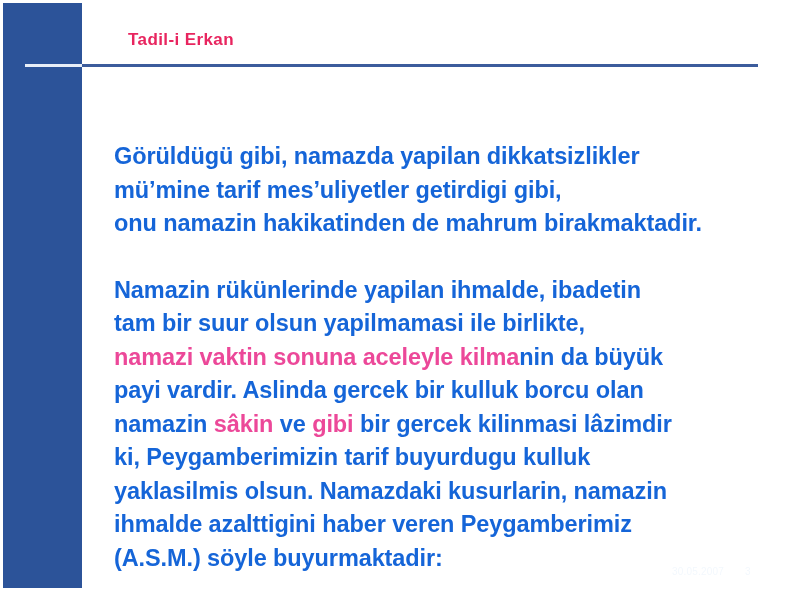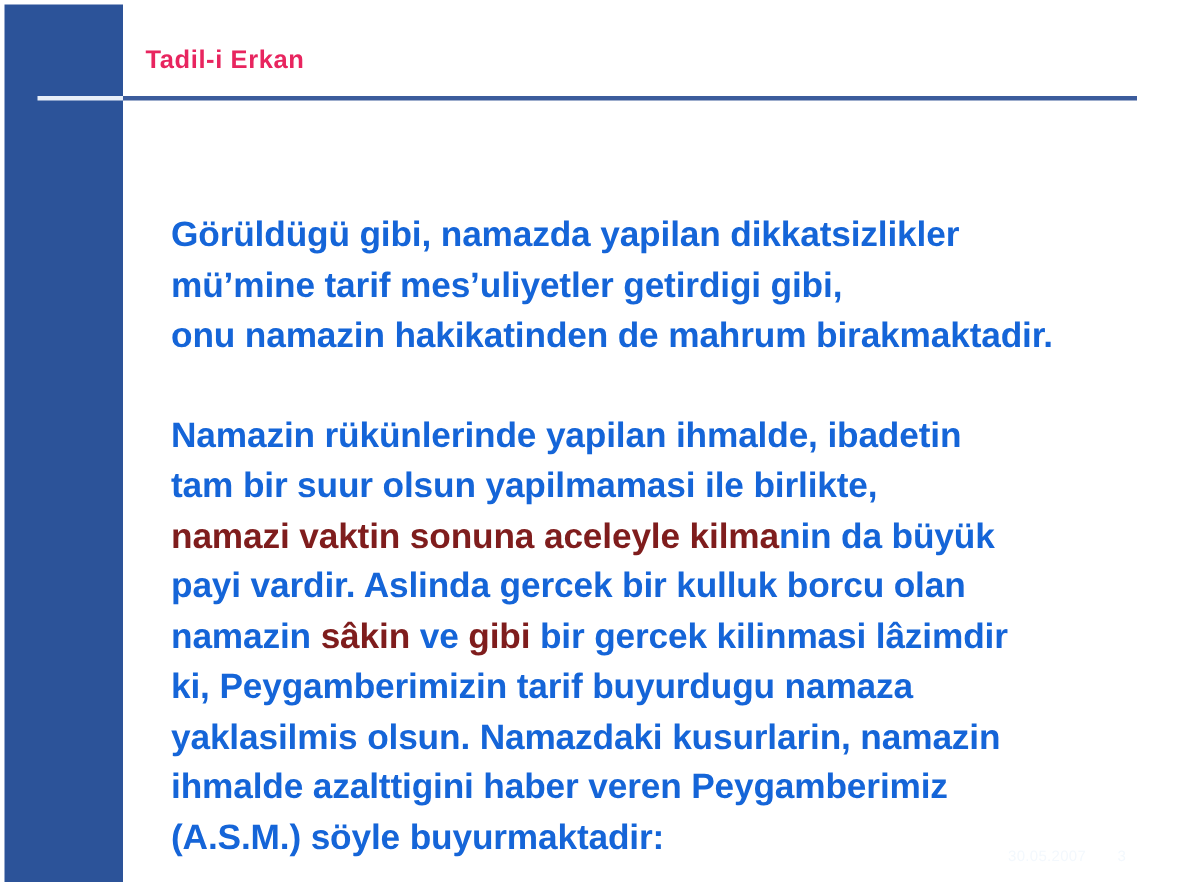--- a/index.html
+++ b/index.html
@@ -45,21 +45,21 @@
     left: 82px;
     top: 64px;
     width: 676px;
     height: 3px;
     background: #3c5c9c;
   }
 
   
   #slide-title {
     position: absolute;
-    left: 97px;
+    left: 128px;
     top: 30px;
     font-size: 17px;
     font-weight: bold;
     color: #e8255f;
     letter-spacing: 0.4px;
     white-space: nowrap;
   }
 
   
   #body-text {
@@ -77,21 +77,21 @@
     margin: 0;
   }
   .para + .para {
     margin-top: 33px;
   }
   .line {
     display: block;
     white-space: nowrap;
   }
   .hl {
-    color: #7f1d1d;
+    color: #ec4899;
   }
 
   
   #footer-date {
     position: absolute;
     left: 672px;
     top: 566px;
     font-size: 10px;
     color: #f3f8fd;
     letter-spacing: 0.2px;
@@ -121,21 +121,21 @@
         <span class="line"><span>Görüldügü gibi, namazda yapilan dikkatsizlikler</span></span>
         <span class="line"><span>mü’mine tarif mes’uliyetler getirdigi gibi,</span></span>
         <span class="line"><span>onu namazin hakikatinden de mahrum birakmaktadir.</span></span>
       </div>
       <div class="para">
         <span class="line"><span>Namazin rükünlerinde yapilan ihmalde, ibadetin</span></span>
         <span class="line"><span>tam bir suur olsun yapilmamasi ile birlikte,</span></span>
         <span class="line"><span class="hl">namazi vaktin sonuna aceleyle kilma</span><span>nin da büyük</span></span>
         <span class="line"><span>payi vardir. Aslinda gercek bir kulluk borcu olan</span></span>
         <span class="line"><span>namazin </span><span class="hl">sâkin</span><span> ve </span><span class="hl">gibi</span><span> bir gercek kilinmasi lâzimdir</span></span>
-        <span class="line"><span>ki, Peygamberimizin tarif buyurdugu namaza</span></span>
+        <span class="line"><span>ki, Peygamberimizin tarif buyurdugu kulluk</span></span>
         <span class="line"><span>yaklasilmis olsun. Namazdaki kusurlarin, namazin</span></span>
         <span class="line"><span>ihmalde azalttigini haber veren Peygamberimiz</span></span>
         <span class="line"><span>(A.S.M.) söyle buyurmaktadir:</span></span>
       </div>
     </div>
 
   <div id="footer-date">30.05.2007</div>
   <div id="footer-page">3</div>
 
 </div>

